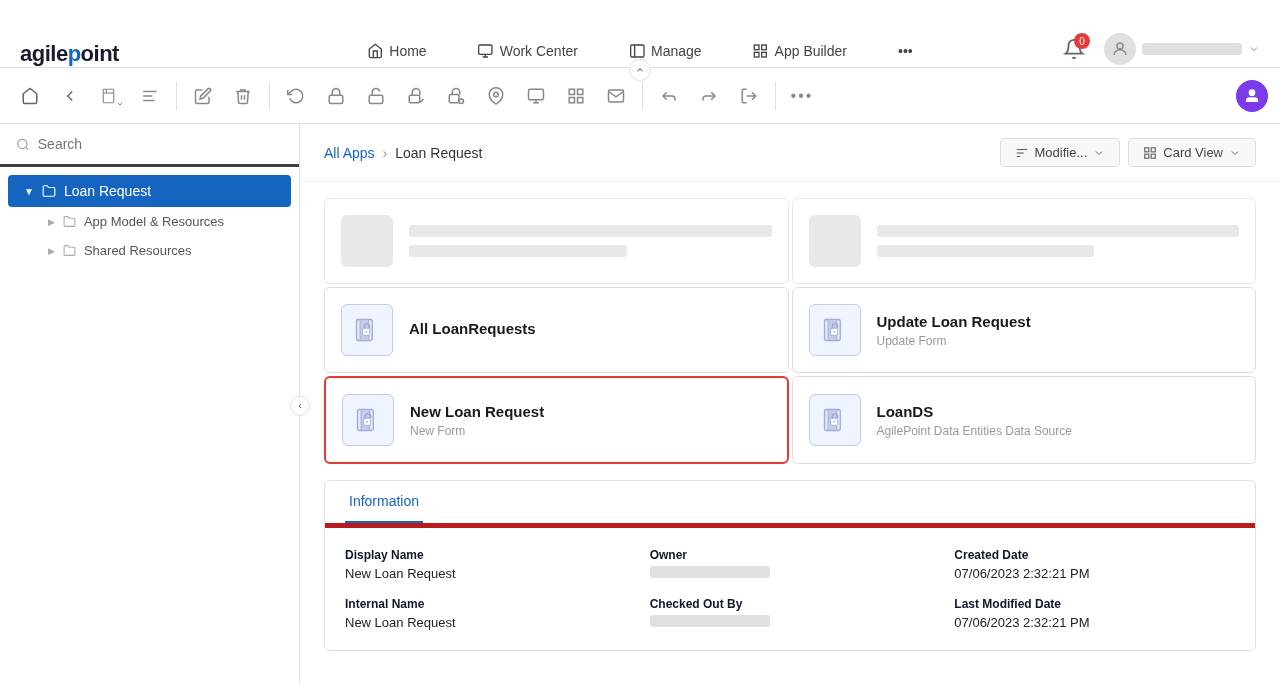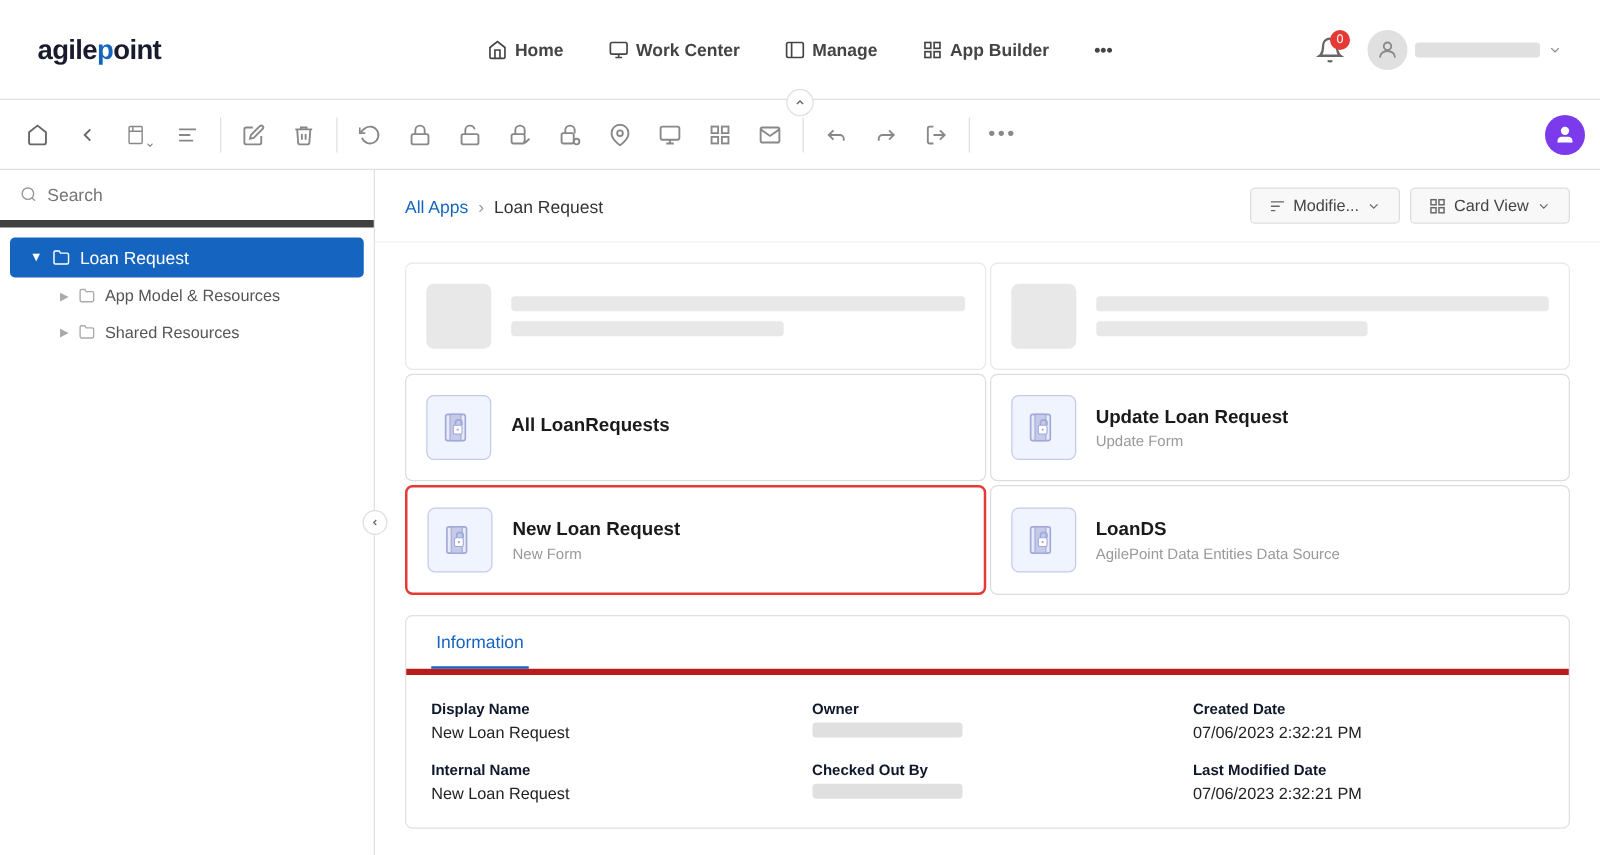--- a/index.html
+++ b/index.html
@@ -1,26 +1,26 @@
 <!DOCTYPE html>
 <html><head>
   <meta charset="utf-8">
   <style>
     * { box-sizing: border-box; margin: 0; padding: 0; }
     body { font-family: 'Segoe UI', Arial, sans-serif; font-size: 14px; color: #333; background: #fff; overflow: hidden; }
 
     
     .top-nav {
-      display: flex; align-items: center; height: 80px;
-      border-bottom: 1px solid #e0e0e0; padding: 0 30px; position: relative;
+      display: flex; align-items: flex-end; height: 68px;
+      border-bottom: 1px solid #e0e0e0; padding: 0 20px; position: relative;
     }
     .logo { display: flex; align-items: center; margin-right: auto; }
     .logo-text { font-size: 22px; font-weight: 700; color: #1a1a2e; letter-spacing: -0.5px; }
     .logo-dot { color: #1565c0; }
-    .nav-items { display: flex; align-items: center; gap: 8px; position: absolute; left: 50%; transform: translateX(-50%); font-weight: bold; }
+    .nav-items { display: flex; align-items: center; gap: 23px; position: absolute; left: 50%; transform: translateX(-50%); }
     .nav-item { display: flex; align-items: center; gap: 6px; padding: 8px 14px; cursor: pointer; color: #444; font-size: 14px; border-radius: 4px; }
     .nav-item svg { width: 16px; height: 16px; }
     .nav-right { display: flex; align-items: center; gap: 12px; margin-left: auto; }
     .notif-btn { position: relative; cursor: pointer; width: 36px; height: 36px; display: flex; align-items: center; justify-content: center; }
     .notif-badge { position: absolute; top: 2px; right: 2px; background: #e53935; color: #fff; border-radius: 50%; width: 16px; height: 16px; font-size: 10px; display: flex; align-items: center; justify-content: center; }
     .avatar-btn { display: flex; align-items: center; gap: 6px; cursor: pointer; }
     .avatar-circle { width: 32px; height: 32px; border-radius: 50%; background: #e0e0e0; display: flex; align-items: center; justify-content: center; }
     .user-name { color: #aaa; font-size: 13px; background: #e0e0e0; border-radius: 3px; width: 100px; height: 12px; }
     .collapse-arrow { position: absolute; bottom: -14px; left: 50%; transform: translateX(-50%); background: #fff; border: 1px solid #e0e0e0; border-radius: 50%; width: 22px; height: 22px; display: flex; align-items: center; justify-content: center; cursor: pointer; z-index: 10; }
 
@@ -31,21 +31,21 @@
     }
     .tb-btn { display: flex; align-items: center; justify-content: center; width: 36px; height: 36px; cursor: pointer; color: #666; border-radius: 4px; position: relative; }
     .tb-separator { width: 1px; height: 28px; background: #e0e0e0; margin: 0 4px; }
     .tb-btn.purple-circle { background: #7c3aed; color: #fff; border-radius: 50%; width: 32px; height: 32px; }
 
     
     .main-layout { display: flex; height: calc(684px - 64px - 56px); }
 
     
     .sidebar { width: 300px; min-width: 300px; border-right: 1px solid #e0e0e0; display: flex; flex-direction: column; }
-    .sidebar-search { display: flex; padding: 12px 16px; border-bottom: 6px solid #404040; gap: 8px; }
+    .sidebar-search { display: flex; align-items: center; padding: 12px 16px; border-bottom: 3px solid #404040; gap: 8px; }
     .sidebar-search input { border: none; outline: none; font-size: 14px; color: #666; width: 100%; background: transparent; }
     .sidebar-tree { padding: 8px 0; flex: 1; overflow-y: auto; }
     .tree-item { display: flex; align-items: center; gap: 8px; padding: 8px 16px; cursor: pointer; }
     .tree-item.active { background: #1565c0; color: #fff; border-radius: 4px; margin: 0 8px; }
     .tree-item.active .tree-label { color: #fff; }
     .tree-label { font-size: 14px; color: #333; }
     .tree-item.active .tree-label { color: #fff; }
     .tree-sub { padding-left: 32px; }
     .tree-sub-item { display: flex; align-items: center; gap: 8px; padding: 7px 16px; cursor: pointer; color: #555; font-size: 13px; }
     .chevron { font-size: 10px; }

